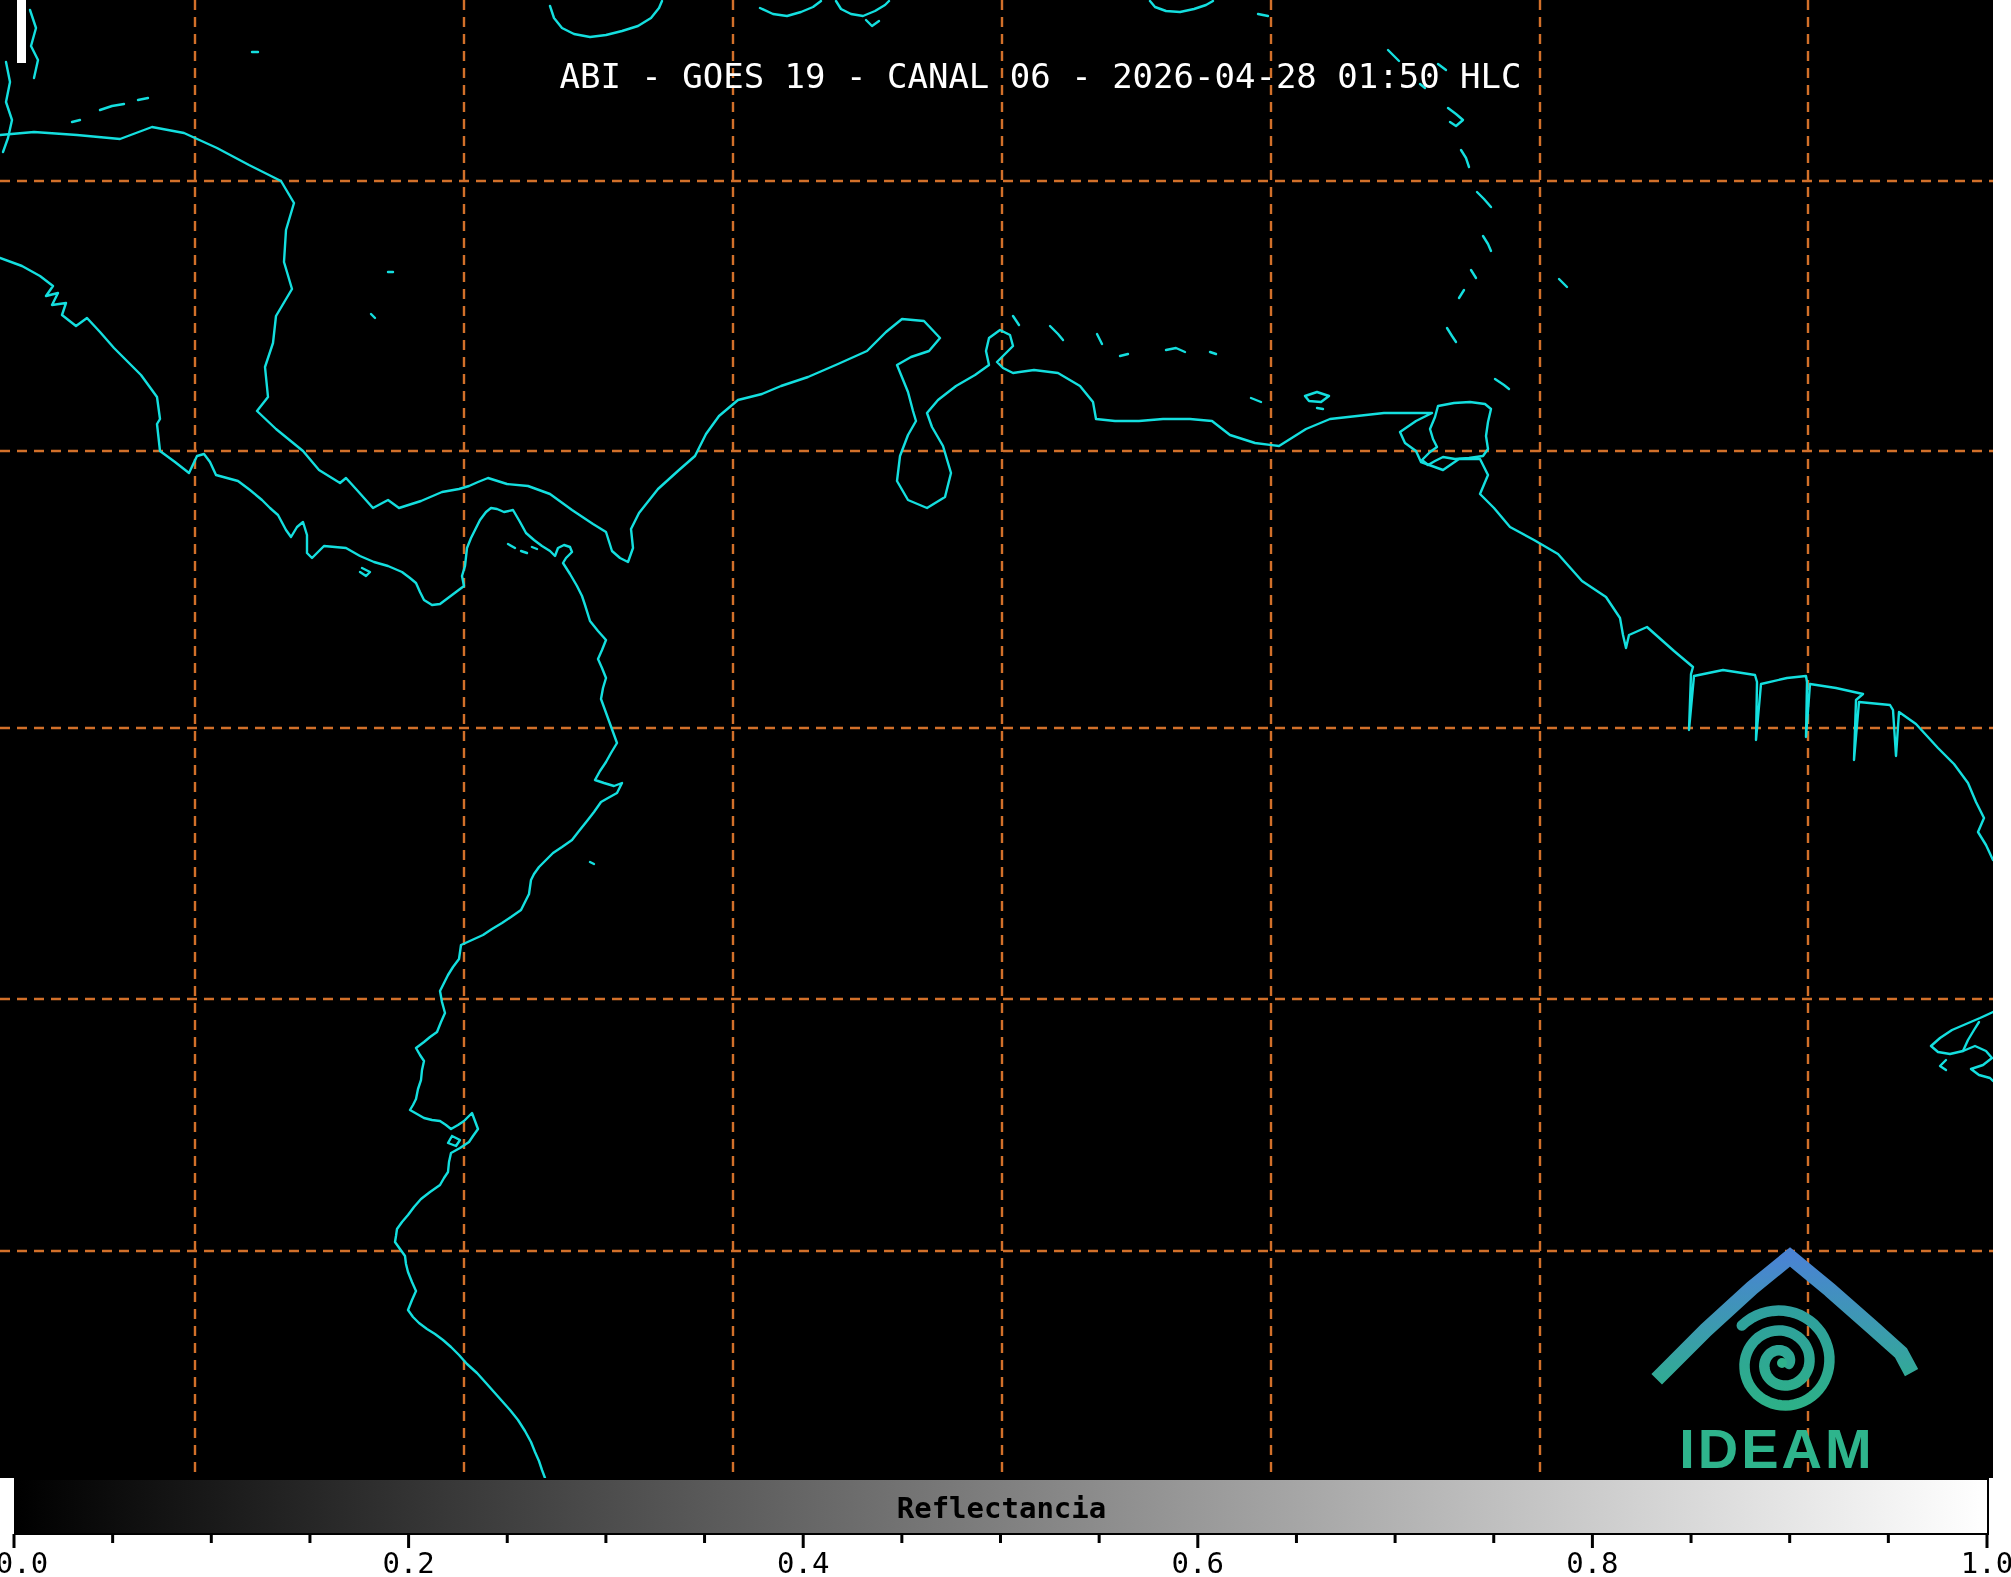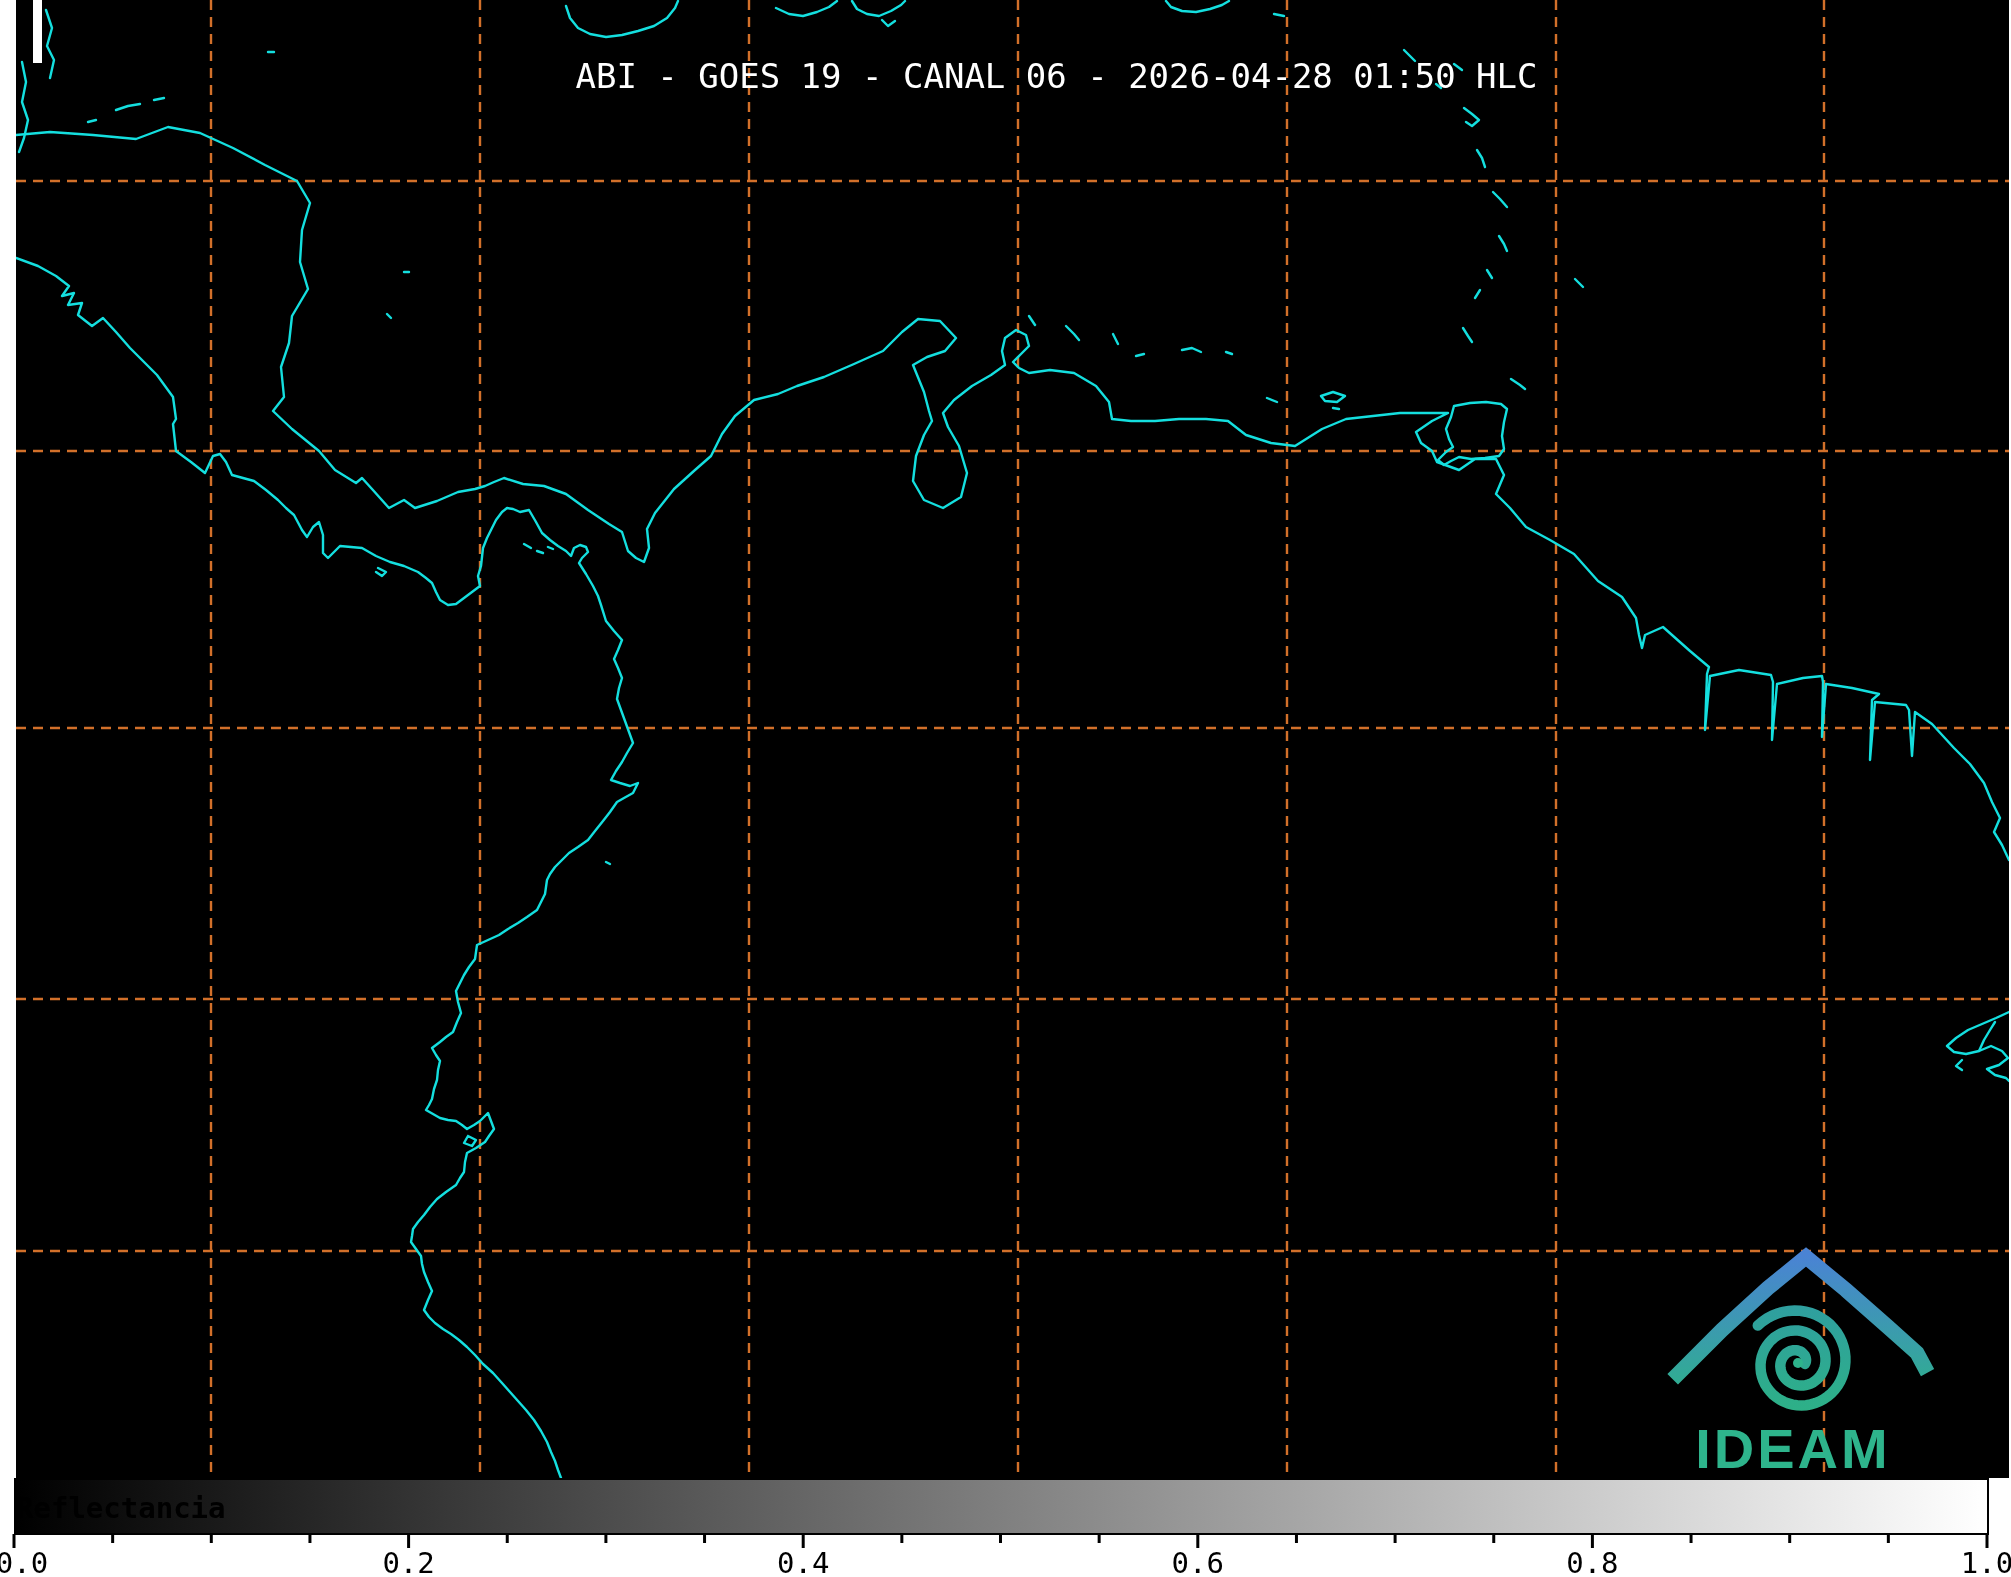--- a/index.html
+++ b/index.html
@@ -1,25 +1,25 @@
 <!DOCTYPE html>
 <html><head>
 <meta charset="utf-8">
 <style>
   html,body{margin:0;padding:0;background:#ffffff;}
   #figure{position:relative;width:2011px;height:1577px;background:#ffffff;overflow:hidden;
           font-family:"DejaVu Sans Mono", monospace;}
-  #map{position:absolute;left:0;top:0;width:1993px;height:1478px;background:#000000;margin-left:16px;}
+  #map{position:absolute;left:0;top:0;width:1993px;height:1478px;background:#000000;}
   #map-svg{position:absolute;left:0;top:0;}
   #map-title{position:absolute;left:88px;top:56px;width:1905px;text-align:center;
              color:#ffffff;font-size:34px;letter-spacing:0px;white-space:pre;}
   #colorbar{position:absolute;left:14px;top:1478px;width:1971px;height:53px;
             background:linear-gradient(to right,#000000,#ffffff);
             border:2px solid #000000;}
-  #colorbar-label{position:absolute;left:0;top:11px;width:100%;text-align:left;
+  #colorbar-label{position:absolute;left:0;top:11px;width:100%;text-align:center;
                   color:#000000;font-size:29px;font-weight:bold;}
   #ticks-svg{position:absolute;left:0;top:1534px;}
   #logo-svg{position:absolute;left:0;top:0;}
   .tick-label{font-family:"DejaVu Sans Mono",monospace;font-size:29px;fill:#000000;}
   #logo-text-el{font-family:"Liberation Sans",sans-serif;font-weight:bold;font-size:56px;letter-spacing:3px;}
 </style>
 </head>
 <body>
 
 <div id="figure">

